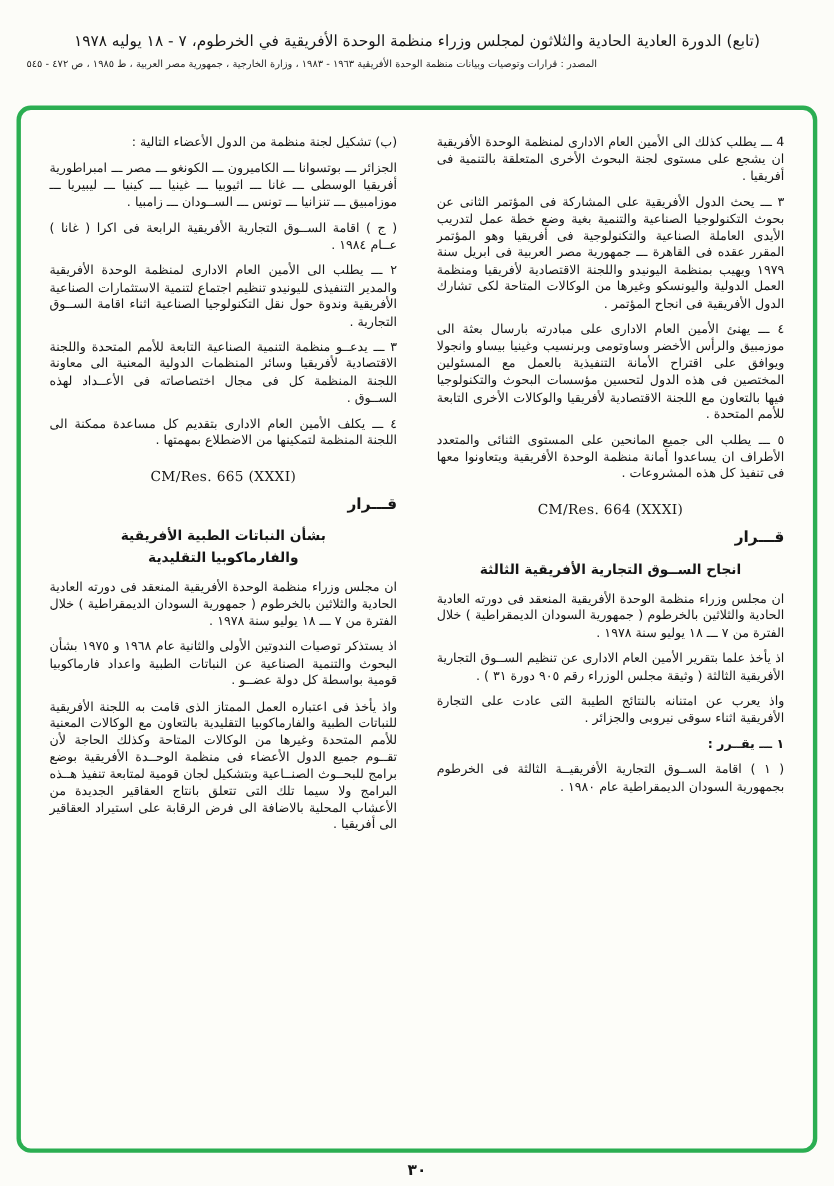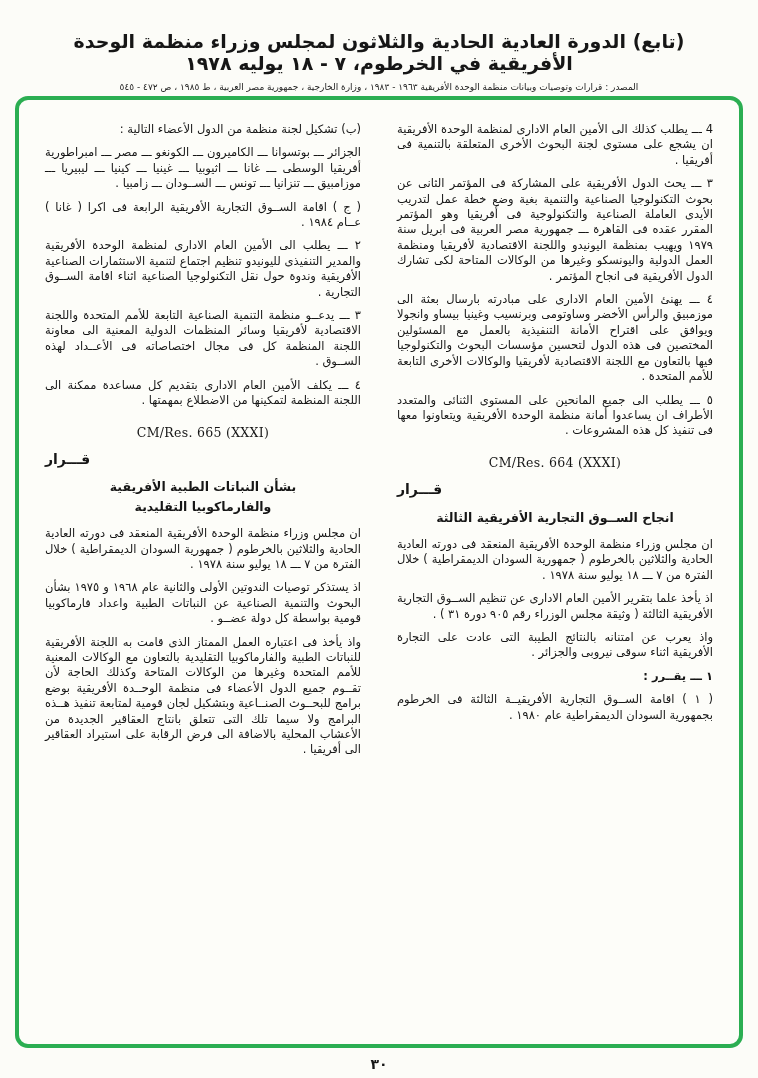--- a/index.html
+++ b/index.html
@@ -7,40 +7,40 @@
   body {
     width: 758px; height: 1078px;
     background: #fcfcf8;
     position: relative;
     font-family: "DejaVu Sans", sans-serif;
     color: #161616;
     overflow: hidden;
   }
   .header { position: absolute; top: 30px; left: 0; right: 0; direction: rtl; }
   .header-title {
-    text-align: center; font-weight: bold; font-size: 19px; padding: 0 30px;
+    text-align: center; font-weight: normal; font-size: 14px; padding: 0 30px;
   }
   .header-source {
-    font-size: 9px; margin-top: 8px; padding: 0 24px; text-align: center; color: #222;
+    font-size: 9px; margin-top: 8px; padding: 0 24px; text-align: left; color: #222;
   }
   .green-box {
     position: absolute; top: 96px; left: 15px; width: 728px; height: 952px;
     border: 4px solid #2bae52; border-radius: 13px;
     padding: 22px 26px 16px; overflow: hidden; background: #fdfdf9;
   }
   .columns { display: flex; direction: rtl; gap: 36px; height: 100%; }
   .col { flex: 1; direction: rtl; text-align: justify; font-size: 11.5px; line-height: 15.4px; }
   .para { margin: 0 0 8px; }
   .ref {
     direction: ltr; text-align: center; unicode-bidi: embed;
     font-family: "DejaVu Serif", serif; font-size: 12.5px;
     margin: 16px 0 12px; letter-spacing: 0.3px;
   }
   .qarar {
-    text-align: left; font-weight: bold; font-size: 14px;
+    text-align: right; font-weight: bold; font-size: 14px;
     margin: 8px 0 12px; letter-spacing: 1px;
   }
   .subheading {
     font-weight: bold; font-size: 12.5px; margin: 0 0 4px; text-align: center;
   }
   .subheading.last { margin-bottom: 12px; }
   .bold { font-weight: bold; }
   .footer {
     position: absolute; bottom: 6px; left: 0; right: 0;
     text-align: center; font-weight: bold; font-size: 14px;

